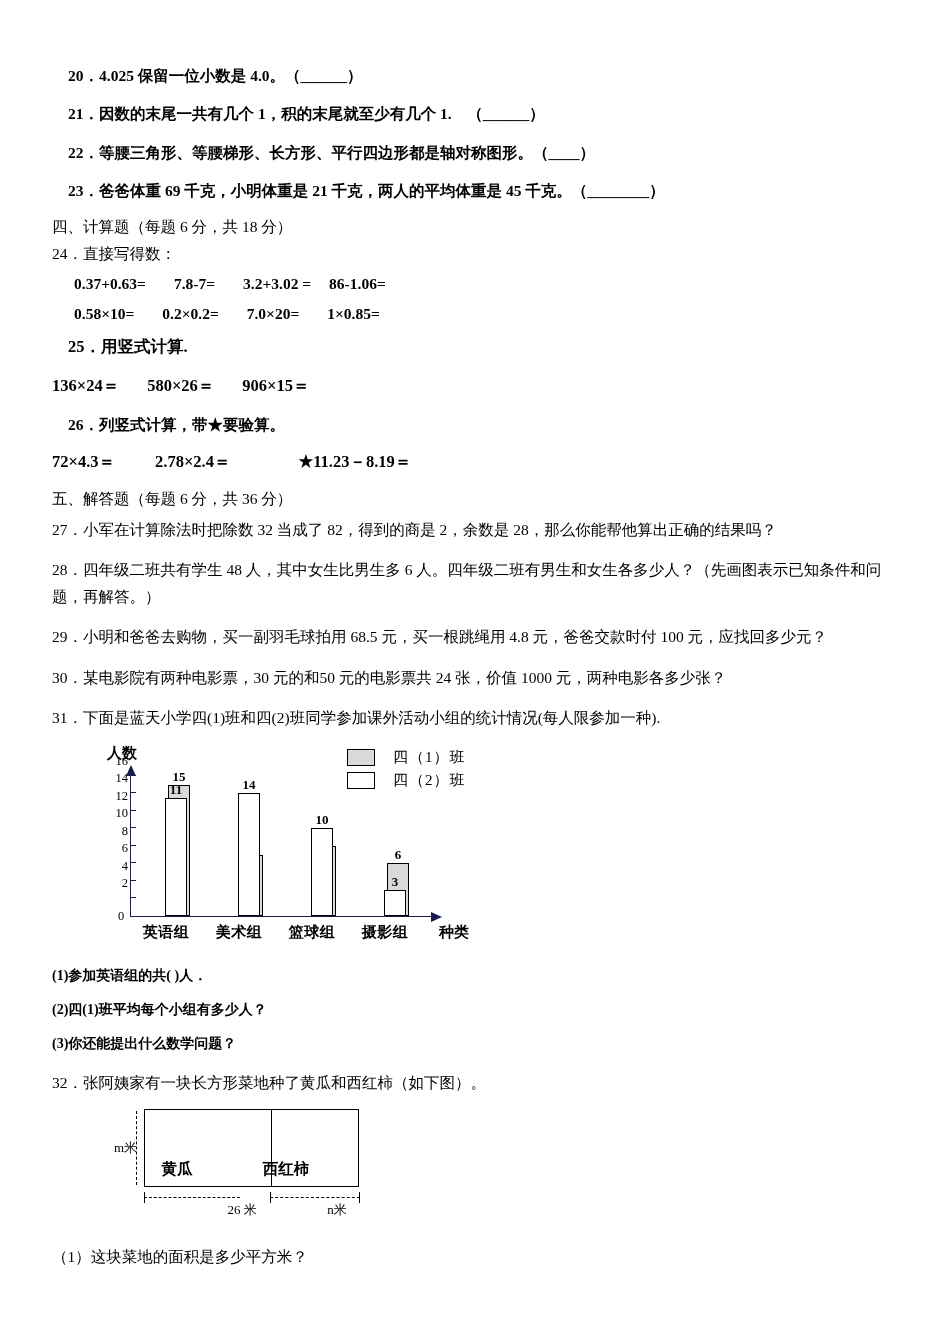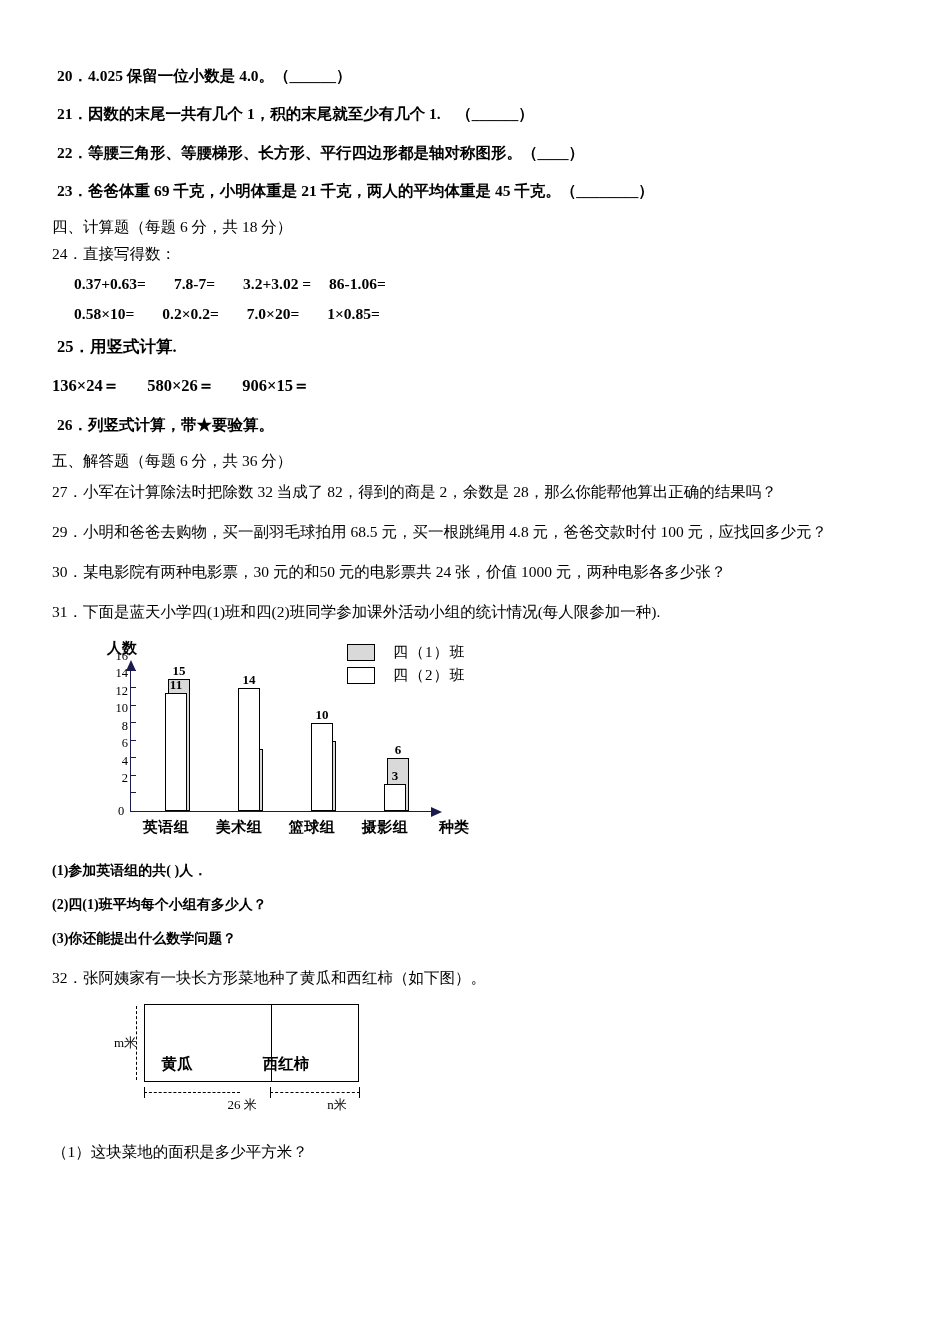--- a/index.html
+++ b/index.html
@@ -24,21 +24,21 @@
   }
   .content {
     position: absolute;
     left: 52px;
     top: 64px;
     width: 850px;
   }
   .q {
     font-size: 15.5px;
     line-height: 1.5;
-    margin: 0 0 15px 5px;
+    margin: 0 0 15px 16px;
     font-weight: bold;
   }
   .sec-head {
     font-size: 15.5px;
     margin: 0 0 6px 0;
     font-weight: normal;
   }
   .sub {
     font-size: 15.5px;
     margin: 0 0 10px 0;
@@ -279,23 +279,27 @@
     <div class="calcline">
       <span>0.58×10=</span><span class="gap-28"></span><span>0.2×0.2=</span><span class="gap-28"></span><span>7.0×20=</span><span class="gap-28"></span><span>1×0.85=</span>
     </div>
 
     <div class="q" style="font-size:16.5px;">25．用竖式计算.</div>
     <div class="bigcalc">
       <span>136×24＝</span><span class="gap-28"></span><span>580×26＝</span><span class="gap-28"></span><span>906×15＝</span>
     </div>
 
     <div class="q">26．列竖式计算，带★要验算。</div>
+    <div class="bigcalc">
+      <span>72×4.3＝</span><span class="gap-40"></span><span>2.78×2.4＝</span><span class="gap-40"></span><span class="gap-28"></span><span>★11.23－8.19＝</span>
+    </div>
 
     <div class="sec-head">五、解答题（每题 6 分，共 36 分）</div>
     <div class="prob">27．小军在计算除法时把除数 32 当成了 82，得到的商是 2，余数是 28，那么你能帮他算出正确的结果吗？</div>
+    <div class="prob">28．四年级二班共有学生 48 人，其中女生比男生多 6 人。四年级二班有男生和女生各多少人？（先画图表示已知条件和问题，再解答。）</div>
     <div class="prob">29．小明和爸爸去购物，买一副羽毛球拍用 68.5 元，买一根跳绳用 4.8 元，爸爸交款时付 100 元，应找回多少元？</div>
     <div class="prob">30．某电影院有两种电影票，30 元的和50 元的电影票共 24 张，价值 1000 元，两种电影各多少张？</div>
     <div class="prob">31．下面是蓝天小学四(1)班和四(2)班同学参加课外活动小组的统计情况(每人限参加一种).</div>
 
     <div class="chart-wrap">
       <div class="chart-ylabel">人数</div>
 
       <div class="legend">
         <div class="legend-row">
           <span class="legend-box filled"></span>

